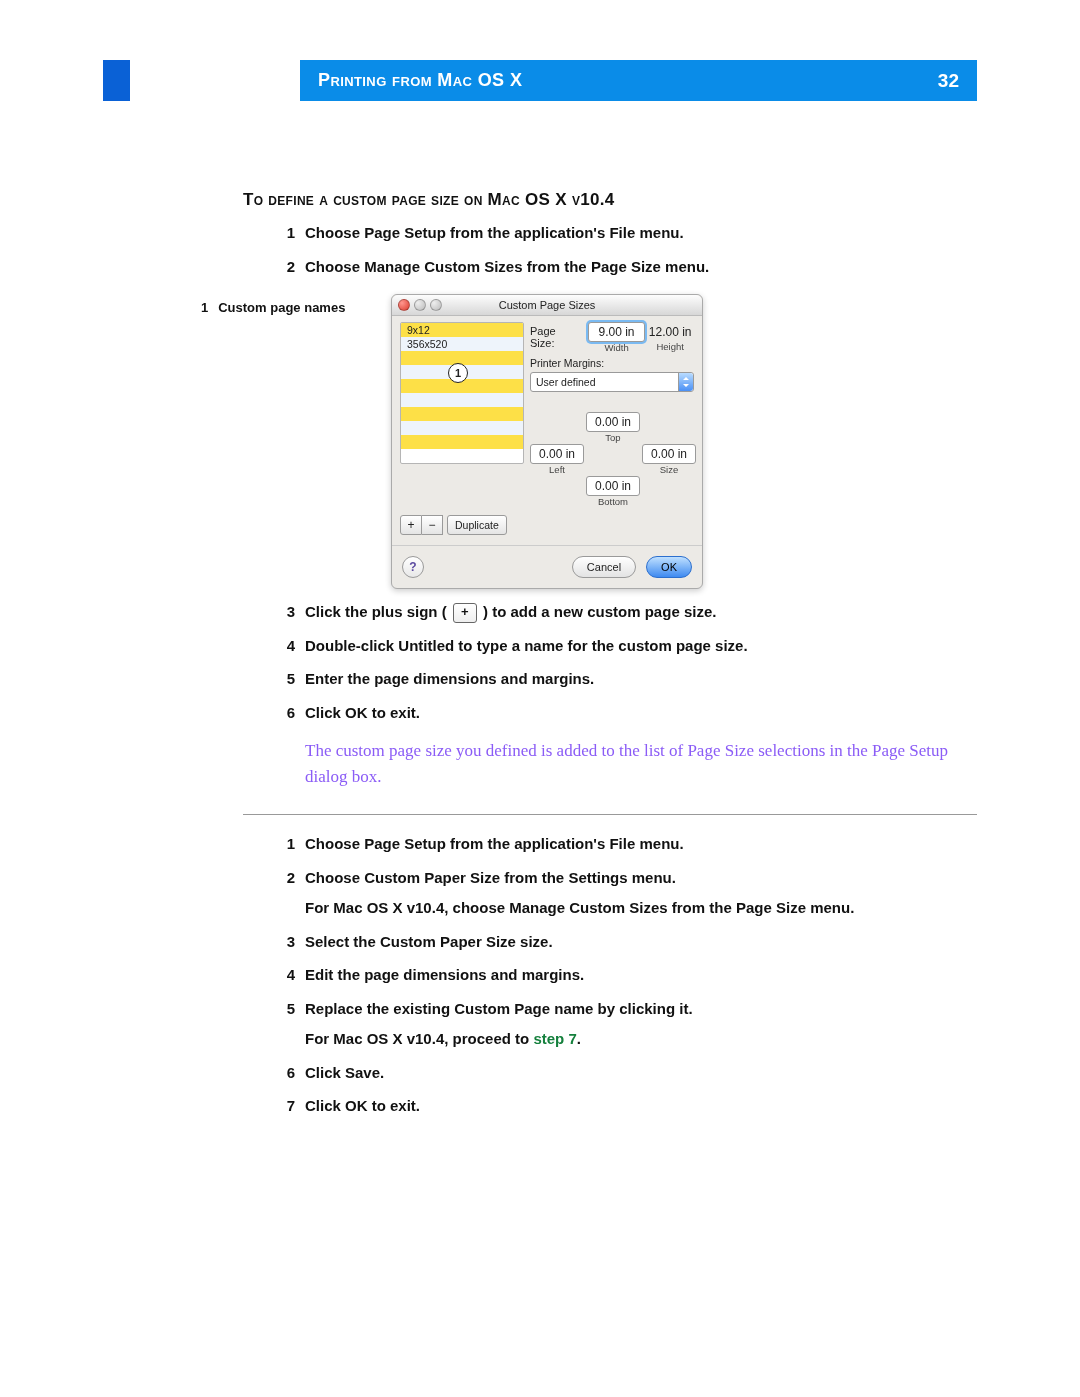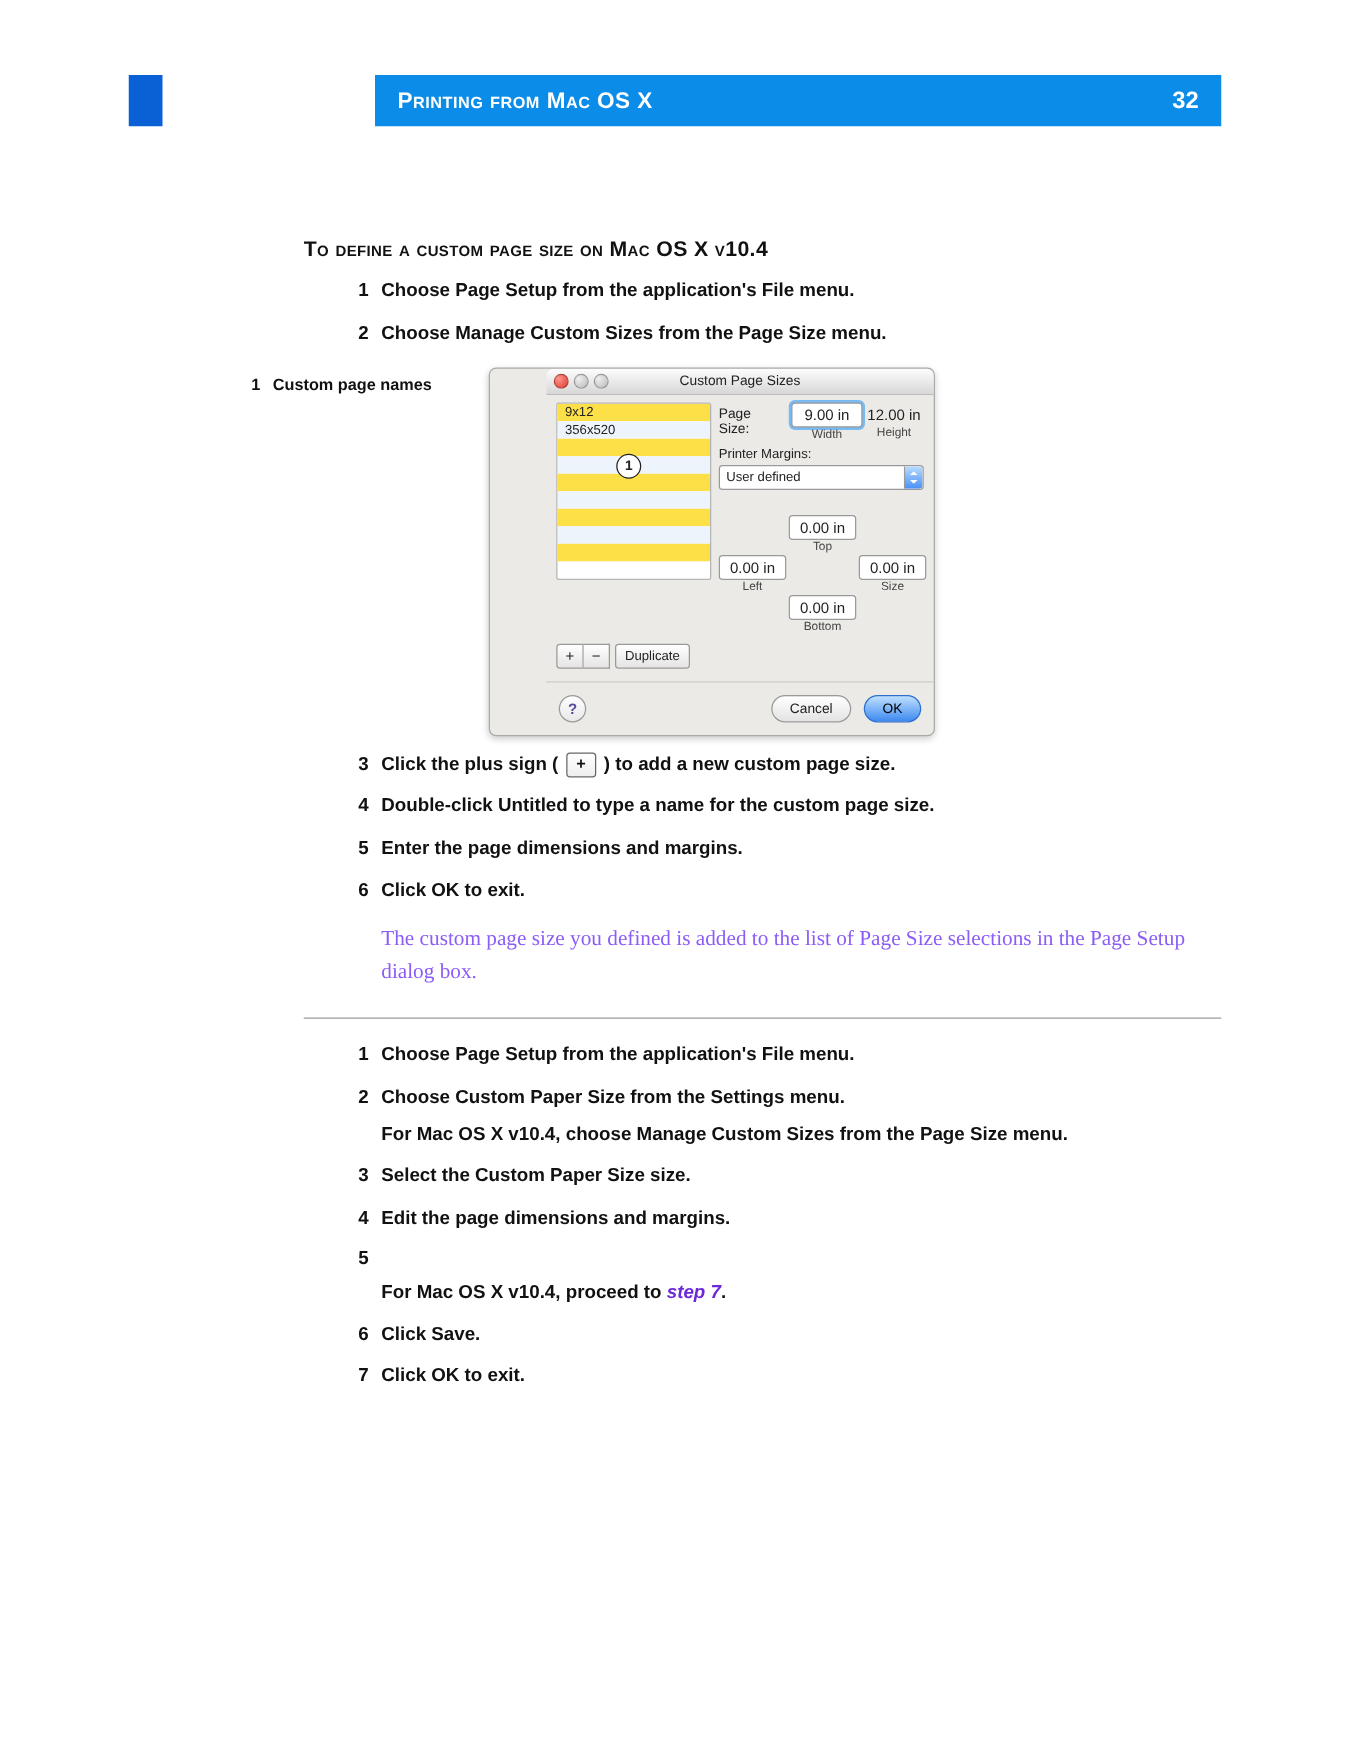--- a/index.html
+++ b/index.html
@@ -87,21 +87,21 @@
     line-height: 1.45;
     max-width: 640px;
   }
   .step-sub {
     margin-top: 8px;
     margin-left: 202px;
     font-weight: 700;
     font-size: 15px;
     line-height: 1.45;
   }
-  .link-blue { color: #6d28d9; font-weight: 700; font-style: italic; }
+  .link-blue { color: #15803d; font-weight: 700; }
 
   
   .callout-row {
     display: flex;
     align-items: flex-start;
     margin-top: 16px;
     margin-left: 98px;
   }
   .callout-label {
     display: flex;
@@ -117,21 +117,20 @@
 
   
   .dialog {
     width: 310px;
     border: 1px solid #aaa;
     border-radius: 6px;
     box-shadow: 0 2px 6px rgba(0,0,0,.2);
     background: #eceae6;
     font-size: 11px;
     color: #222;
-    padding-left: 45px;
   }
   .dialog-titlebar {
     height: 20px;
     border-bottom: 1px solid #bbb;
     border-radius: 6px 6px 0 0;
     background: linear-gradient(#fdfdfd, #d7d7d7);
     display: flex;
     align-items: center;
     padding-left: 6px;
     gap: 4px;
@@ -439,20 +438,21 @@
     <div class="step-row">
       <div class="step-num">3</div>
       <div class="step-text">Select the Custom Paper Size size.</div>
     </div>
     <div class="step-row">
       <div class="step-num">4</div>
       <div class="step-text">Edit the page dimensions and margins.</div>
     </div>
     <div class="step-row">
       <div class="step-num">5</div>
+      <div class="step-text">Replace the existing Custom Page name by clicking it.</div>
     </div>
     <div class="step-sub">
       <span>For Mac OS X v10.4, proceed to </span><span class="link-blue">step 7</span><span>.</span>
     </div>
     <div class="step-row">
       <div class="step-num">6</div>
       <div class="step-text">Click Save.</div>
     </div>
     <div class="step-row">
       <div class="step-num">7</div>

